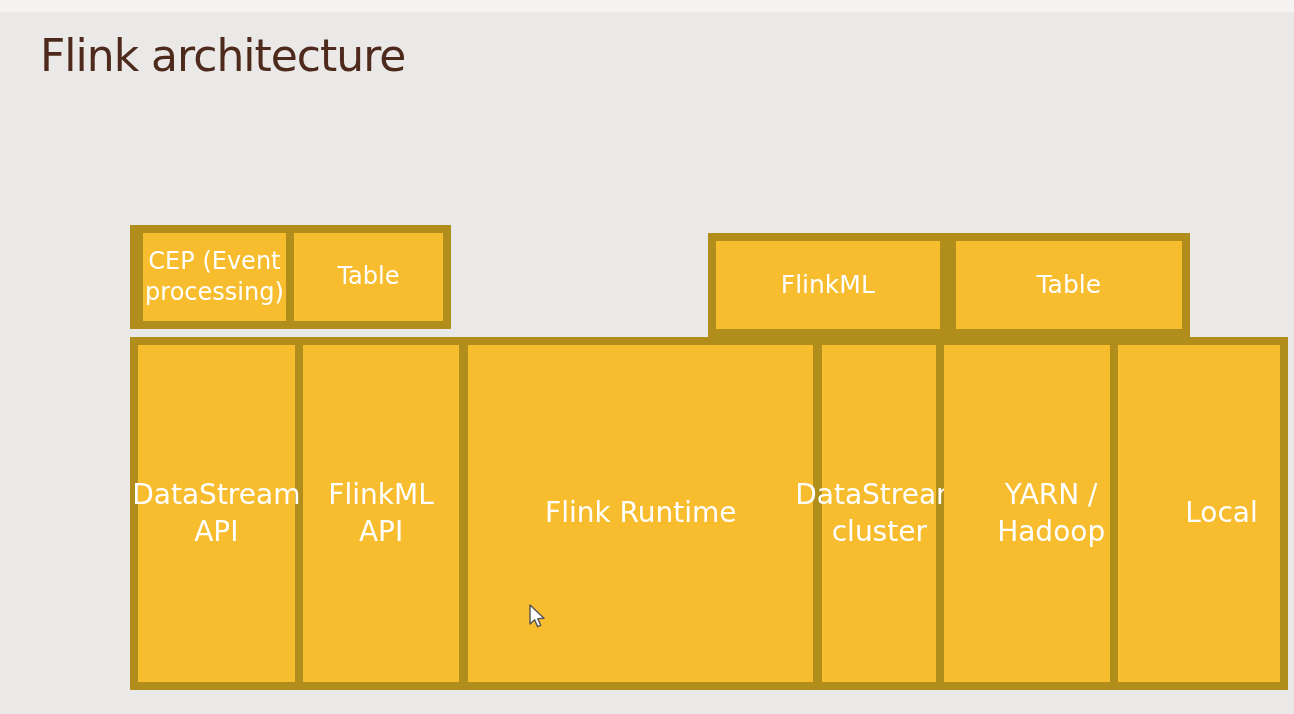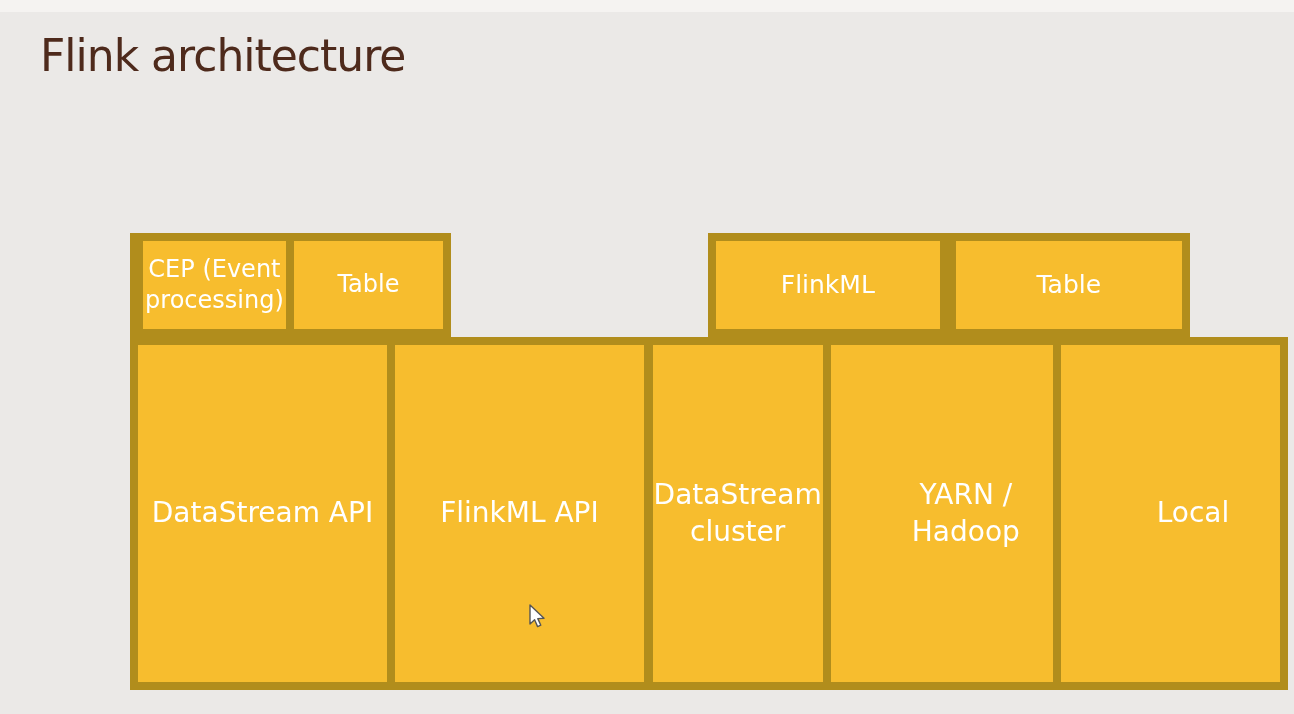--- a/index.html
+++ b/index.html
@@ -28,21 +28,21 @@
     color:var(--title);
     white-space:nowrap;
   }
   .group{
     position:absolute;
     background:var(--box_border);
     padding:8px;
     display:flex;
     gap:8px;
   }
-  .group-left{left:130px;top:233px;width:321px;height:104px;padding-left:13px;}
+  .group-left{left:130px;top:225px;width:321px;height:104px;padding-left:13px;}
   .group-right{left:708px;top:233px;width:482px;height:104px;gap:16px;}
   .main-container{
     position:absolute;left:130px;top:337px;width:1158px;height:353px;
     background:var(--box_border);
     padding:8px;
     display:flex;flex-direction:row;gap:9px;
   }
   .row{display:flex;gap:8px;min-height:0;}
   .row-apis{flex:96;}
   .row-runtime{flex:103;}
@@ -92,20 +92,23 @@
     <div class="box box-table-batch">Table</div>
   </div>
 
   <div class="main-container">
 
     <div class="row row-apis">
       <div class="box">DataStream API</div>
       <div class="box">FlinkML API</div>
     </div>
 
+    <div class="row row-runtime">
+      <div class="box">Flink Runtime</div>
+    </div>
 
     <div class="row row-deployment">
       <div class="box box-standalone">DataStream cluster</div>
       <div class="box box-yarn">YARN / Hadoop</div>
       <div class="box box-local">Local</div>
     </div>
 
   </div>
 
 </div>

